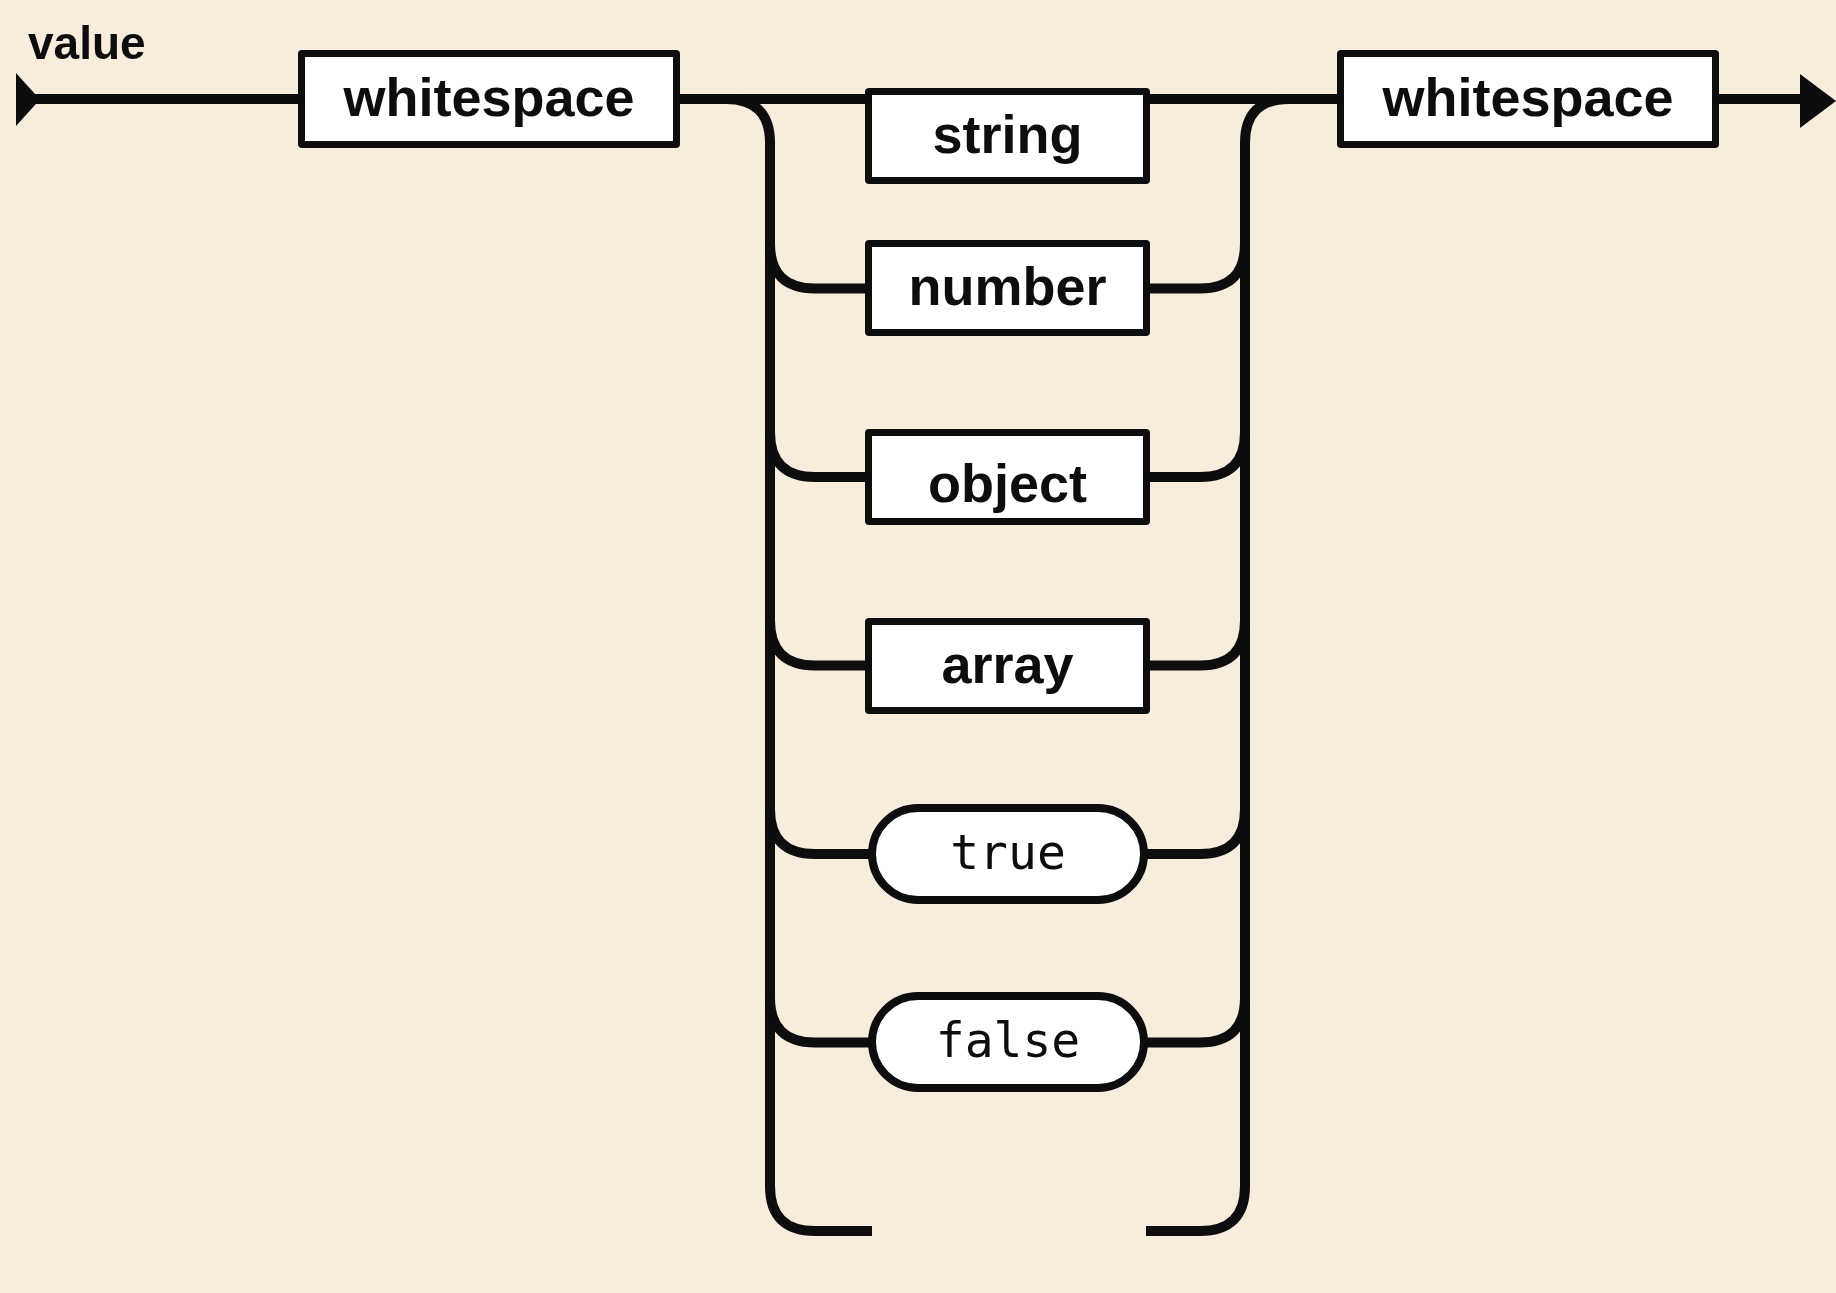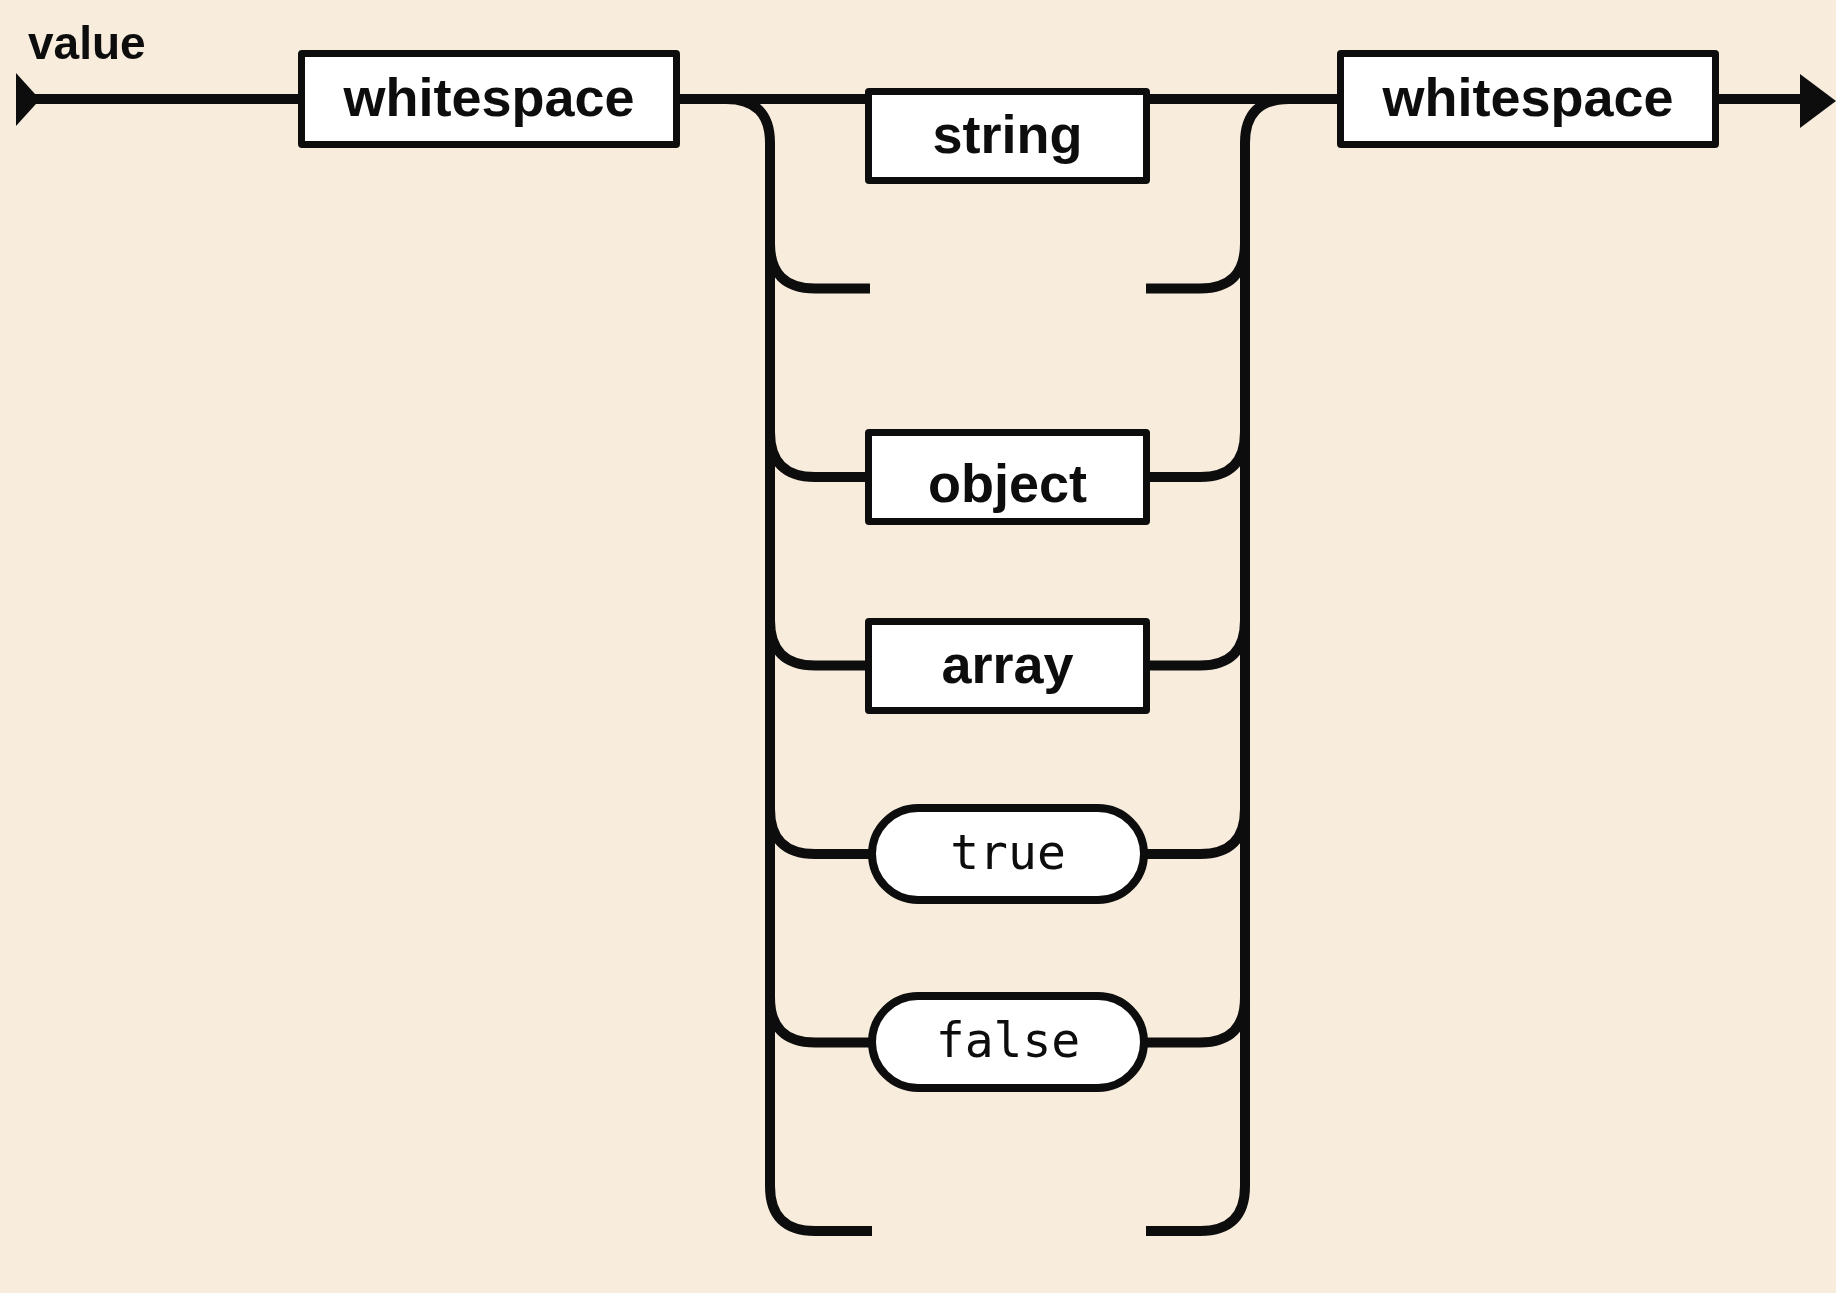--- a/index.html
+++ b/index.html
@@ -89,20 +89,23 @@
   <div class="rule-title">value</div>
 
   <div class="node nonterminal ws-left">
     <span>whitespace</span>
   </div>
 
   <div class="node nonterminal n-string">
     <span>string</span>
   </div>
 
+  <div class="node nonterminal n-number">
+    <span>number</span>
+  </div>
 
   <div class="node nonterminal n-object">
     <span>object</span>
   </div>
 
   <div class="node nonterminal n-array">
     <span>array</span>
   </div>
 
   <div class="node terminal t-true">

